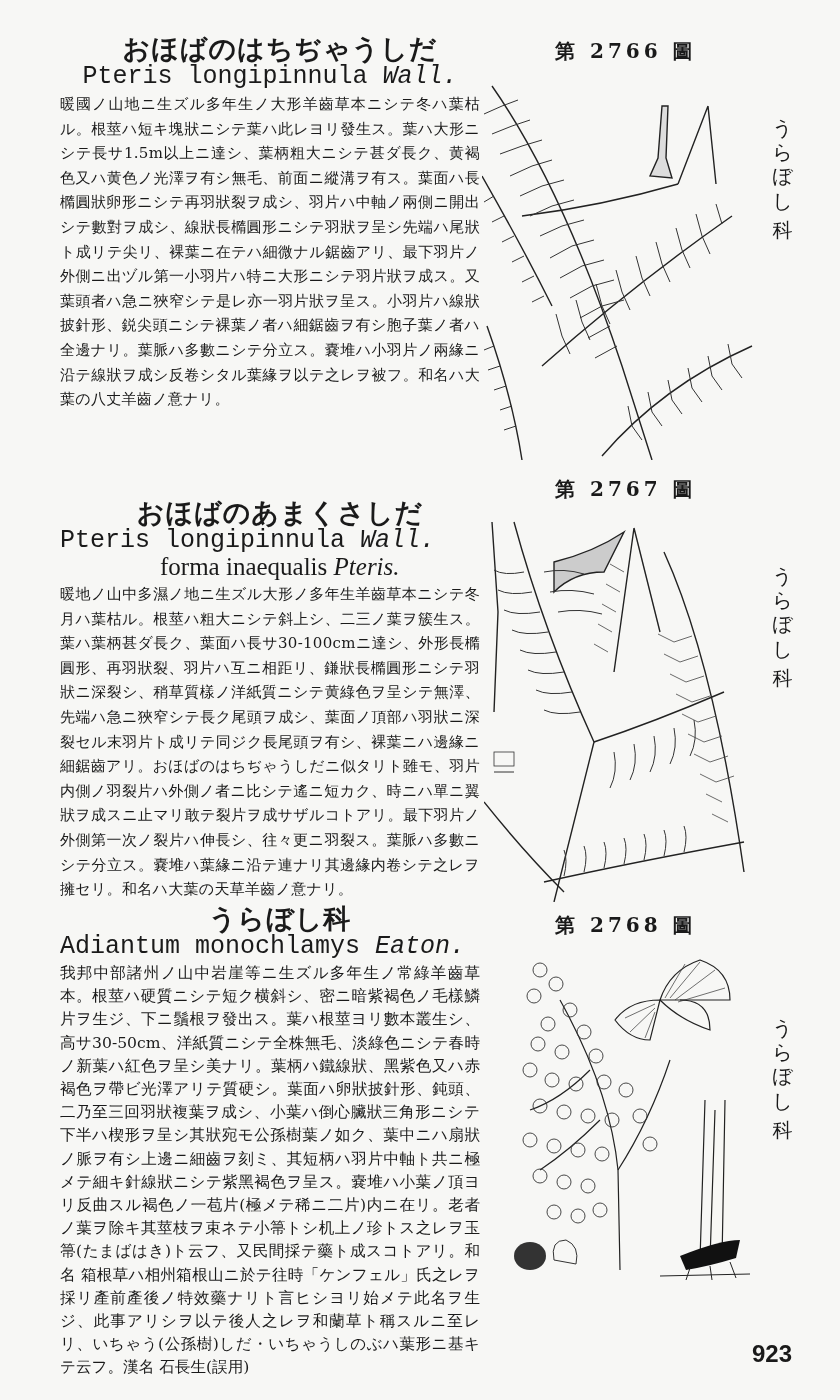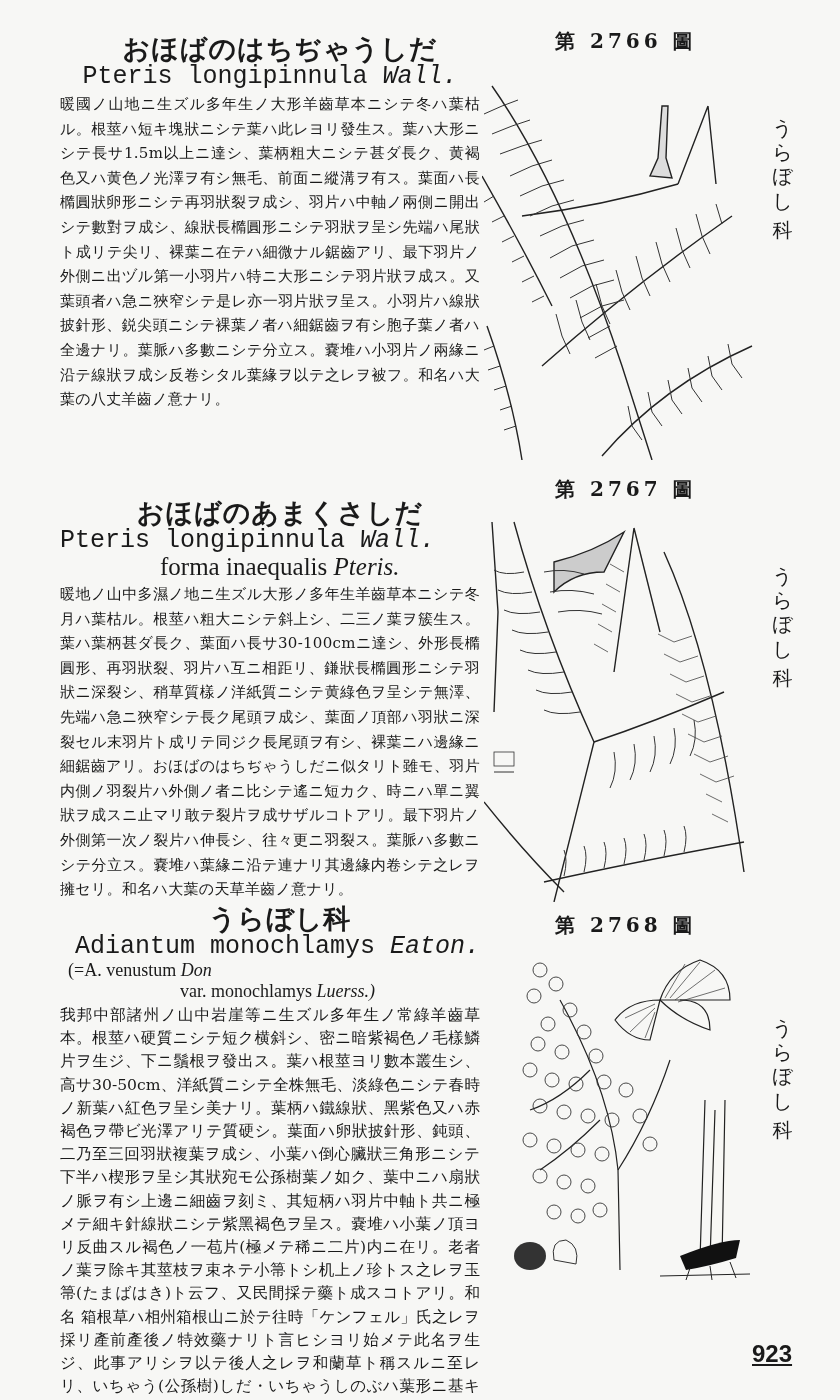--- a/index.html
+++ b/index.html
@@ -35,21 +35,21 @@
       position: absolute; font-family: "DejaVu Serif", serif; font-size: 20px;
       letter-spacing: 4px; font-weight: bold;
     }
     .family {
       position: absolute; writing-mode: vertical-rl; font-family: "DejaVu Sans", sans-serif;
       font-size: 20px; letter-spacing: 2px;
     }
     .illus { position: absolute; }
     .page-no {
       position: absolute; left: 752px; top: 1340px; font-family: "Liberation Sans", sans-serif;
-      font-weight: bold; font-size: 24px; text-decoration: underline;
+      font-weight: bold; font-size: 24px;
     }
   </style>
 </head>
 <body>
 
 <div class="entry" style="top:34px;">
   <div class="jp-title">おほばのはちぢゃうしだ</div>
   <div class="sci">
     <span>Pteris longipinnula</span>
     <i>Wall.</i>
@@ -65,32 +65,30 @@
   </div>
   <div class="sci2">
     <span>forma inaequalis</span>
     <i>Pteris.</i>
   </div>
   <div class="body-text">暖地ノ山中多濕ノ地ニ生ズル大形ノ多年生羊齒草本ニシテ冬月ハ葉枯ル。根莖ハ粗大ニシテ斜上シ、二三ノ葉ヲ簇生ス。葉ハ葉柄甚ダ長ク、葉面ハ長サ30-100cmニ達シ、外形長橢圓形、再羽狀裂、羽片ハ互ニ相距リ、鎌狀長橢圓形ニシテ羽狀ニ深裂シ、稍草質樣ノ洋紙質ニシテ黄綠色ヲ呈シテ無澤、先端ハ急ニ狹窄シテ長ク尾頭ヲ成シ、葉面ノ頂部ハ羽狀ニ深裂セル末羽片ト成リテ同ジク長尾頭ヲ有シ、裸葉ニハ邊緣ニ細鋸齒アリ。おほばのはちぢゃうしだニ似タリト雖モ、羽片内側ノ羽裂片ハ外側ノ者ニ比シテ遙ニ短カク、時ニハ單ニ翼狀ヲ成スニ止マリ敢テ裂片ヲ成サザルコトアリ。最下羽片ノ外側第一次ノ裂片ハ伸長シ、往々更ニ羽裂ス。葉脈ハ多數ニシテ分立ス。嚢堆ハ葉緣ニ沿テ連ナリ其邊緣内卷シテ之レヲ擁セリ。和名ハ大葉の天草羊齒ノ意ナリ。</div>
 </div>
 
 <div class="entry" style="top:904px;">
   <div class="jp-title">うらぼし科</div>
-  <div class="sci" style="text-align:right;">
+  <div class="sci" style="text-align:left;">
     <span>Adiantum monochlamys</span>
     <i>Eaton.</i>
   </div>
   <div class="syn">
-    <div style="padding-left:8px;"><span>(=A. venustum</span> <i>Don</i></div>
-    <div style="padding-left:120px;"><span>var. monochlamys</span> <i>Luerss.)</i></div>
   </div>
   <div class="body-text body-dense">我邦中部諸州ノ山中岩崖等ニ生ズル多年生ノ常綠羊齒草本。根莖ハ硬質ニシテ短ク横斜シ、密ニ暗紫褐色ノ毛樣鱗片ヲ生ジ、下ニ鬚根ヲ發出ス。葉ハ根莖ヨリ數本叢生シ、高サ30-50cm、洋紙質ニシテ全株無毛、淡綠色ニシテ春時ノ新葉ハ紅色ヲ呈シ美ナリ。葉柄ハ鐵線狀、黑紫色又ハ赤褐色ヲ帶ビ光澤アリテ質硬シ。葉面ハ卵狀披針形、鈍頭、二乃至三回羽狀複葉ヲ成シ、小葉ハ倒心臟狀三角形ニシテ下半ハ楔形ヲ呈シ其狀宛モ公孫樹葉ノ如ク、葉中ニハ扇狀ノ脈ヲ有シ上邊ニ細齒ヲ刻ミ、其短柄ハ羽片中軸ト共ニ極メテ細キ針線狀ニシテ紫黑褐色ヲ呈ス。嚢堆ハ小葉ノ頂ヨリ反曲スル褐色ノ一苞片(極メテ稀ニ二片)内ニ在リ。老者ノ葉ヲ除キ其莖枝ヲ束ネテ小箒トシ机上ノ珍トス之レヲ玉箒(たまばはき)ト云フ、又民間採テ藥ト成スコトアリ。和名 箱根草ハ相州箱根山ニ於テ往時「ケンフェル」氏之レヲ採リ產前產後ノ特效藥ナリト言ヒシヨリ始メテ此名ヲ生ジ、此事アリシヲ以テ後人之レヲ和蘭草ト稱スルニ至レリ、いちゃう(公孫樹)しだ・いちゃうしのぶハ葉形ニ基キテ云フ。漢名 石長生(誤用)</div>
 </div>
 
-<div class="fig-label" style="left:555px; top:28px;">第 2766 圖</div>
+<div class="fig-label" style="left:555px; top:38px;">第 2766 圖</div>
 <div class="fig-label" style="left:555px; top:476px;">第 2767 圖</div>
 <div class="fig-label" style="left:555px; top:912px;">第 2768 圖</div>
 
 <div class="family" style="left:770px; top:104px;">うらぼし科</div>
 <div class="family" style="left:770px; top:552px;">うらぼし科</div>
 <div class="family" style="left:770px; top:1004px;">うらぼし科</div>
 
 <svg class="illus" style="left:482px; top:66px;" width="272" height="394" viewBox="0 0 272 394">
   <g stroke="#222" fill="none" stroke-width="1.4">
     <path d="M180 40 L176 92 L168 110 L190 112 L184 92 L186 40 Z" fill="#ddd"></path>

